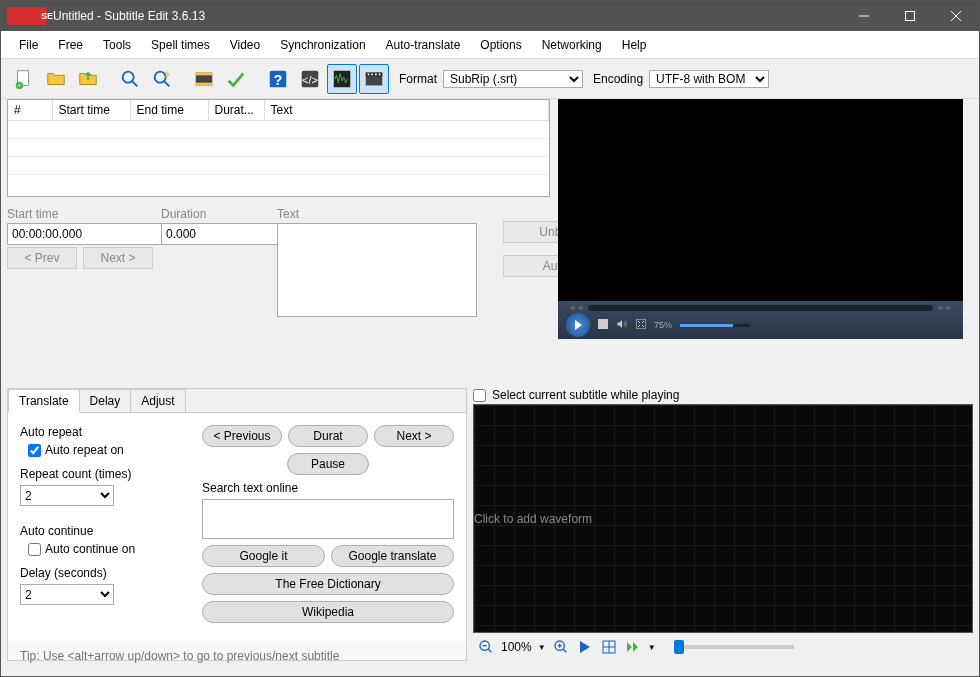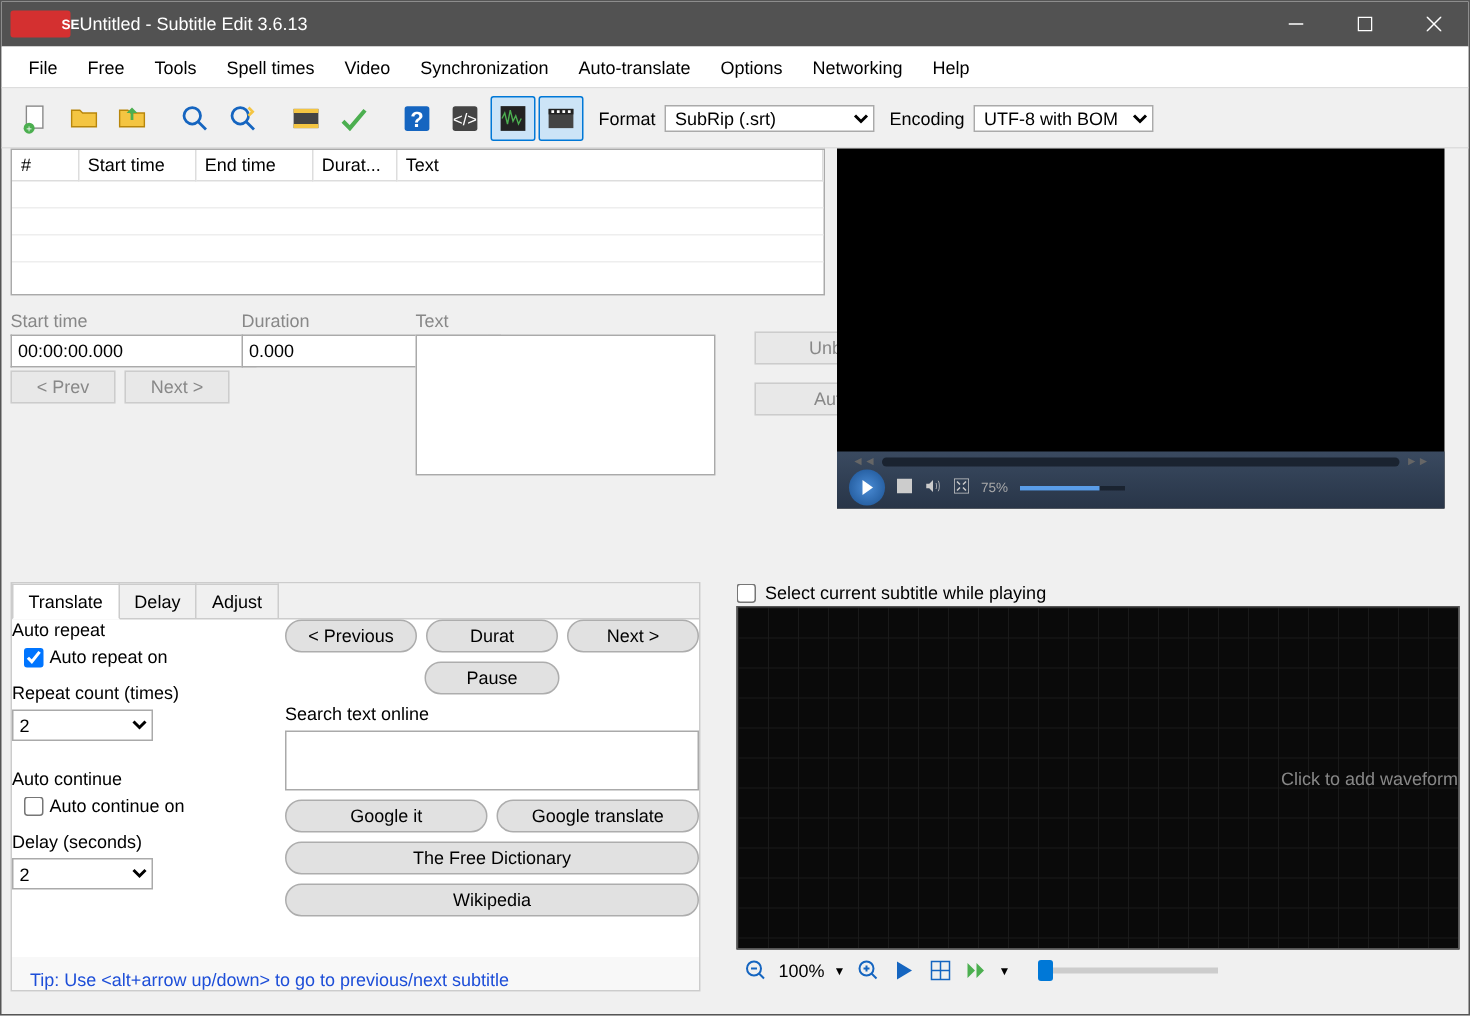--- a/index.html
+++ b/index.html
@@ -37,39 +37,39 @@
 .btn.wide { width: 114px; }
 .rightpane { width: 415px; padding: 0 8px 6px 2px; }
 .video { width: 100%; height: 240px; background: #000; position: relative; }
 .playerbar { position: absolute; bottom: 0; left: 0; right: 0; height: 38px; background: linear-gradient(#3a4a60,#283548); }
 .playerbar .seek { height: 6px; margin: 4px 30px 0 30px; background: #1a2330; border-radius: 3px; position: relative; }
 .playerbar .ctrls { display: flex; align-items: center; gap: 8px; padding: 2px 8px; color: #ccc; font-size: 10px; }
 .playerbar .playbtn { width: 24px; height: 24px; border-radius: 50%; background: radial-gradient(#4a8cd6,#1a5090); display: flex; align-items: center; justify-content: center; }
 .playerbar .vol { font-size: 9px; color: #aaa; }
 .playerbar .volbar { width: 70px; height: 3px; background: #1a2330; position: relative; }
 .playerbar .volbar::after { content:''; position:absolute; left:0; top:0; height:100%; width:75%; background:#5a9de8; }
-.lower { display: flex; height: 285px; padding: 6px; gap: 24px; }
+.lower { display: flex; height: 285px; padding: 6px; gap: 6px; }
 .lowerleft { width: 460px; border: 1px solid #ccc; background: #f8f8f8; display: flex; flex-direction: column; }
 .tabs { display: flex; background: #f0f0f0; height: 24px; }
 .tab { padding: 4px 10px; border: 1px solid #ccc; border-bottom: none; background: #f0f0f0; font-size: 12px; margin-right: -1px; }
 .tab.active { background: #fff; border-bottom: 1px solid #fff; position: relative; top: 0; }
-.tabbody { flex: 1; background: #fff; border-top: 1px solid #ccc; margin-top: -1px; display: flex; gap: 12px; }
+.tabbody { flex: 1; background: #fff; border-top: 1px solid #ccc; margin-top: -1px; padding: 12px; display: flex; gap: 12px; }
 .tabcol1 { width: 170px; }
 .tabcol2 { flex: 1; }
 .grouptitle { font-size: 12px; margin-bottom: 4px; }
 .checkbox { display: flex; align-items: center; gap: 4px; margin: 4px 0 10px 8px; }
 .checkbox input { width: 13px; height: 13px; }
 .selectsm { width: 94px; height: 21px; border: 1px solid #aaa; font-size: 12px; background: #fff; }
 .btnrow { display: flex; gap: 6px; margin-bottom: 6px; }
 .btnrow .btn { flex: 1; border-radius: 11px; }
 .searchbox { width: 100%; height: 40px; border: 1px solid #aaa; margin-bottom: 6px; }
-.tip { color: #1d4ed8; font-size: 12px; padding: 8px 12px 0 12px; }
+.tip { color: #737373; font-size: 12px; padding: 8px 12px 0 12px; }
 .lowerright { flex: 1; display: flex; flex-direction: column; }
 .selcheck { display: flex; align-items: center; gap: 6px; margin-bottom: 2px; font-size: 12px; }
-.waveform { flex: 1; background: #0a0a0a; border: 1px solid #555; color: #888; display: flex; align-items: center; justify-content: flex-end; font-size: 12px; background-image: linear-gradient(#1a1a1a 1px, transparent 1px), linear-gradient(90deg, #1a1a1a 1px, transparent 1px); background-size: 20px 20px; }
+.waveform { flex: 1; background: #0a0a0a; border: 1px solid #555; color: #888; display: flex; align-items: center; justify-content: flex-start; font-size: 12px; background-image: linear-gradient(#1a1a1a 1px, transparent 1px), linear-gradient(90deg, #1a1a1a 1px, transparent 1px); background-size: 20px 20px; }
 .wavebar { height: 28px; display: flex; align-items: center; gap: 6px; padding: 0 4px; }
 .wavebar .icon { width: 18px; height: 18px; display: flex; align-items: center; justify-content: center; }
 .slider { flex: 0 0 120px; height: 4px; background: #ccc; position: relative; margin-left: 12px; }
 .slider .thumb { position: absolute; left: 0; top: -5px; width: 10px; height: 14px; background: #0078d7; border-radius: 2px; }
 .navbtns { display: flex; gap: 6px; margin-top: 8px; }
 </style>
 </head>
 <body>
 
 <div class="titlebar">

